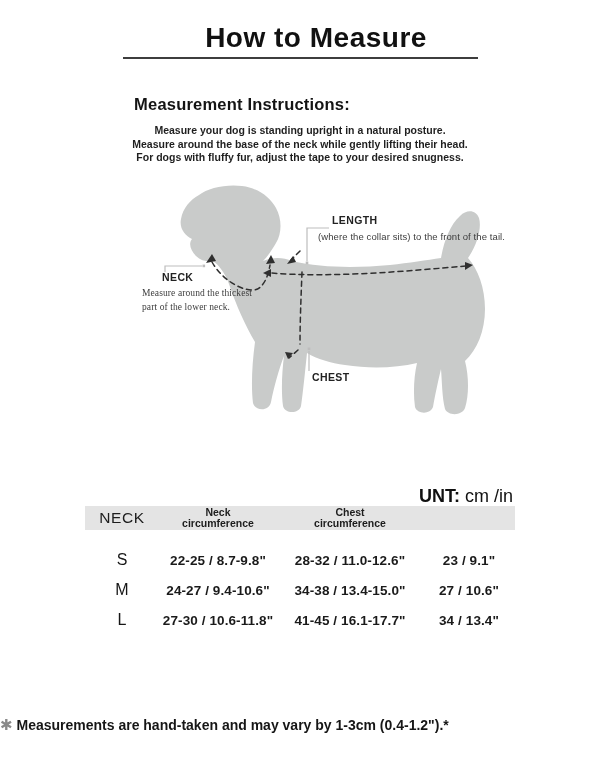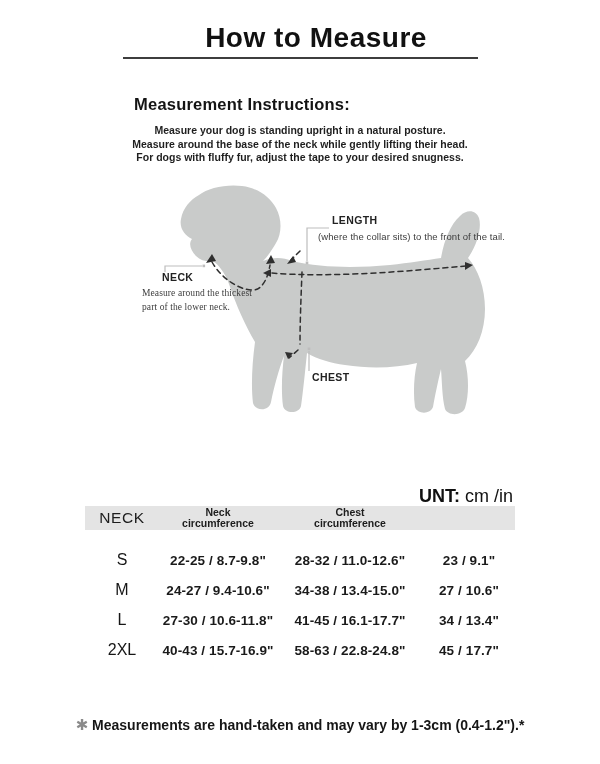--- a/index.html
+++ b/index.html
@@ -52,21 +52,21 @@
   .col-back{width:92px;text-align:center;}
   .size-hdr{font-size:15.5px;font-weight:500;letter-spacing:.6px;color:#1d1d1d;}
   .col-hdr{font-size:10.5px;font-weight:700;line-height:11px;color:#1d1d1d;}
   .tbl-rows{top:545px;left:85px;width:430px;}
   .tbl-row{height:30px;display:flex;align-items:center;}
   .cell-size{font-size:16px;font-weight:500;color:#161616;}
   .cell-val{font-size:13.5px;font-weight:600;color:#1a1a1a;letter-spacing:.1px;}
 
   
   .footnote{
-    top:716px;left:0;width:600px;text-align:center;
+    top:716px;left:0;width:600px;
     font-size:14px;font-weight:600;color:#161616;
   }
   .footnote .fn-symbol{color:#8a8a8a;font-size:15px;font-weight:400;}
 </style>
 </head>
 <body>
 
 <div class="abs page-title">How to Measure</div>
 <div class="abs title-underline"></div>
 
@@ -185,24 +185,18 @@
     <div class="col-neck cell-val">24-27 / 9.4-10.6"</div>
     <div class="col-chest cell-val">34-38 / 13.4-15.0"</div>
     <div class="col-back cell-val">27 / 10.6"</div>
   </div>
   <div class="tbl-row">
     <div class="col-size cell-size">L</div>
     <div class="col-neck cell-val">27-30 / 10.6-11.8"</div>
     <div class="col-chest cell-val">41-45 / 16.1-17.7"</div>
     <div class="col-back cell-val">34 / 13.4"</div>
   </div>
-  <div class="tbl-row">
-    <div class="col-size cell-size">2XL</div>
-    <div class="col-neck cell-val">40-43 / 15.7-16.9"</div>
-    <div class="col-chest cell-val">58-63 / 22.8-24.8"</div>
-    <div class="col-back cell-val">45 / 17.7"</div>
-  </div>
 </div>
 
 <div class="abs footnote">
   <span class="fn-symbol">✱</span>
   <span>Measurements are hand-taken and may vary by 1-3cm (0.4-1.2").*</span>
 </div>
 
 </body></html>

